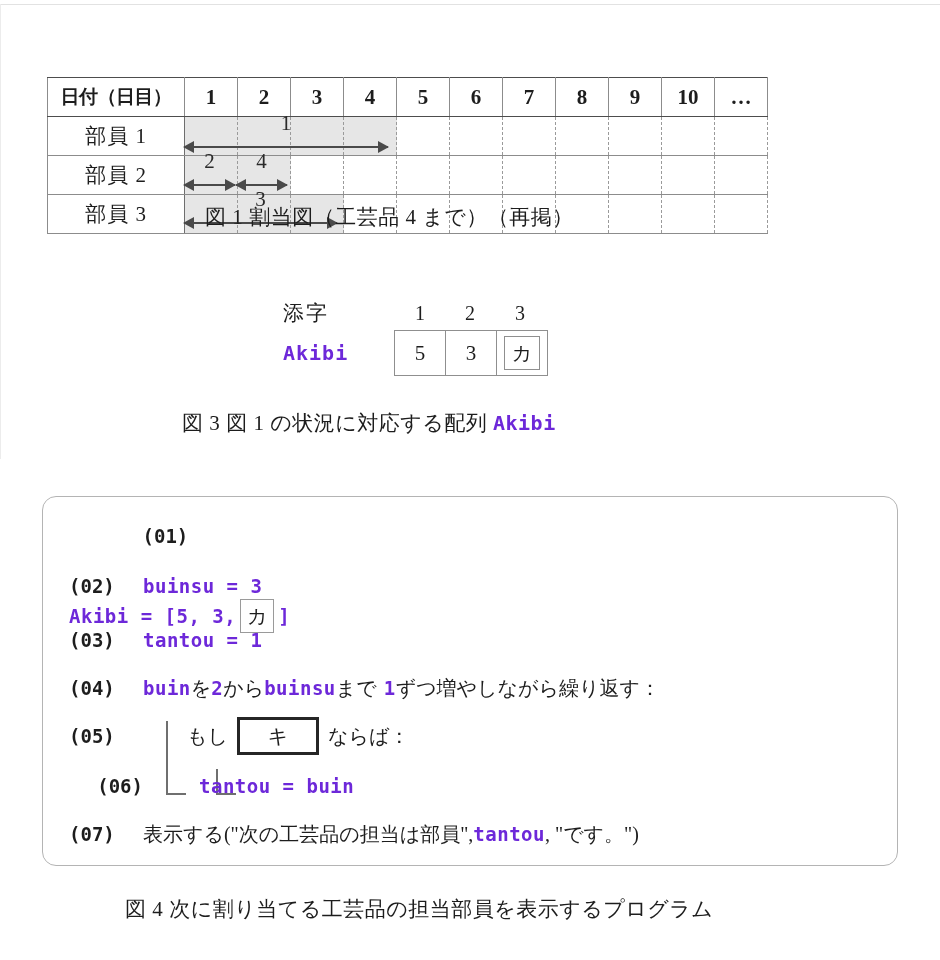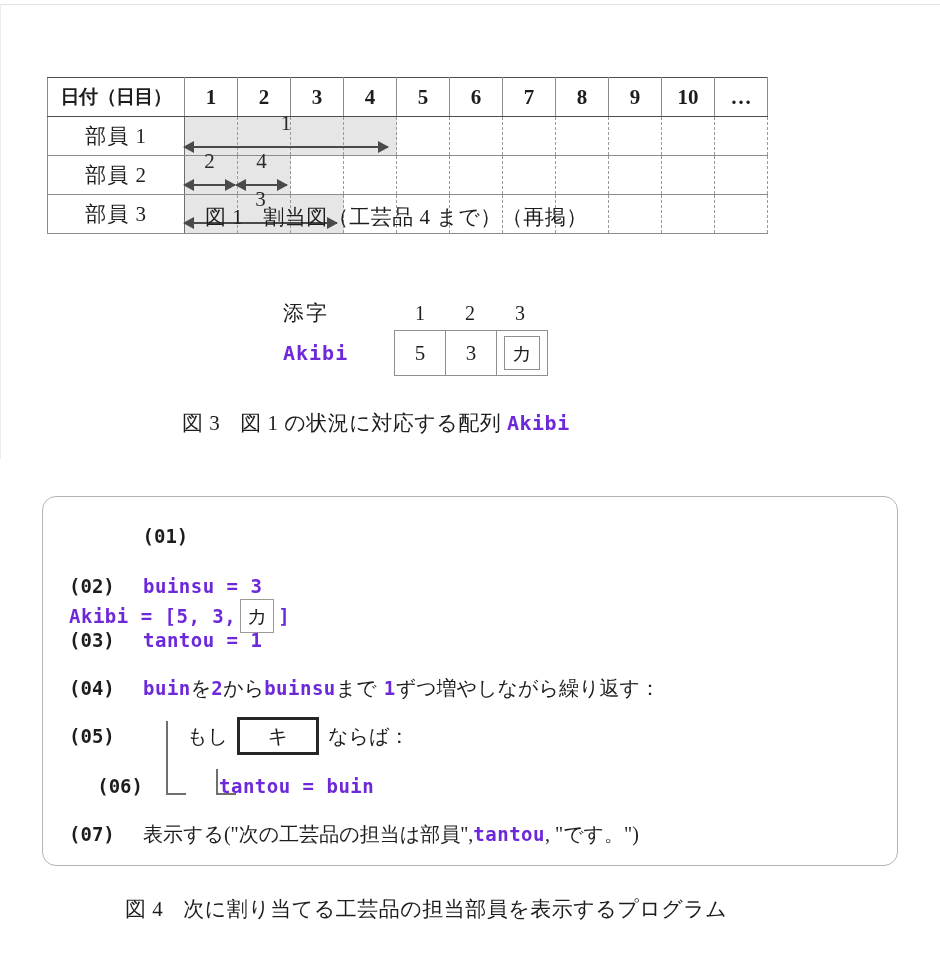--- a/index.html
+++ b/index.html
@@ -126,21 +126,21 @@
   }
 
   
   .caption {
     position: absolute;
     font-size: 21px;
     letter-spacing: 0.5px;
     white-space: nowrap;
     color: #1d1d1d;
   }
-  .caption .cap-num { margin-right: 20px; }
+  .caption .cap-num { margin-right: 6px; }
 
   
   .fig3-wrap {
     position: absolute;
     left: 283px; top: 296px;
   }
   .fig3-row {
     display: flex;
     align-items: center;
   }
@@ -446,21 +446,21 @@
     <span class="ln">(05)</span>
     <span class="code-body" style="margin-left:44px;">
       <span class="jp">もし</span>
       <span class="ans-box-thick">キ</span>
       <span class="jp">ならば：</span>
     </span>
   </div>
 
   <div class="code-line" style="top:272px;text-align:right;">
     <span class="ln">(06)</span>
-    <span class="code-body" style="margin-left:76px;">
+    <span class="code-body" style="margin-left:56px;">
       <span class="mono">tantou = buin</span>
     </span>
   </div>
 
   <div class="code-line" style="top:320px;">
     <span class="ln">(07)</span>
     <span class="code-body">
       <span class="jp">表示する("次の工芸品の担当は部員", </span>
       <span class="mono">tantou</span>
       <span class="jp">, "です。")</span>

